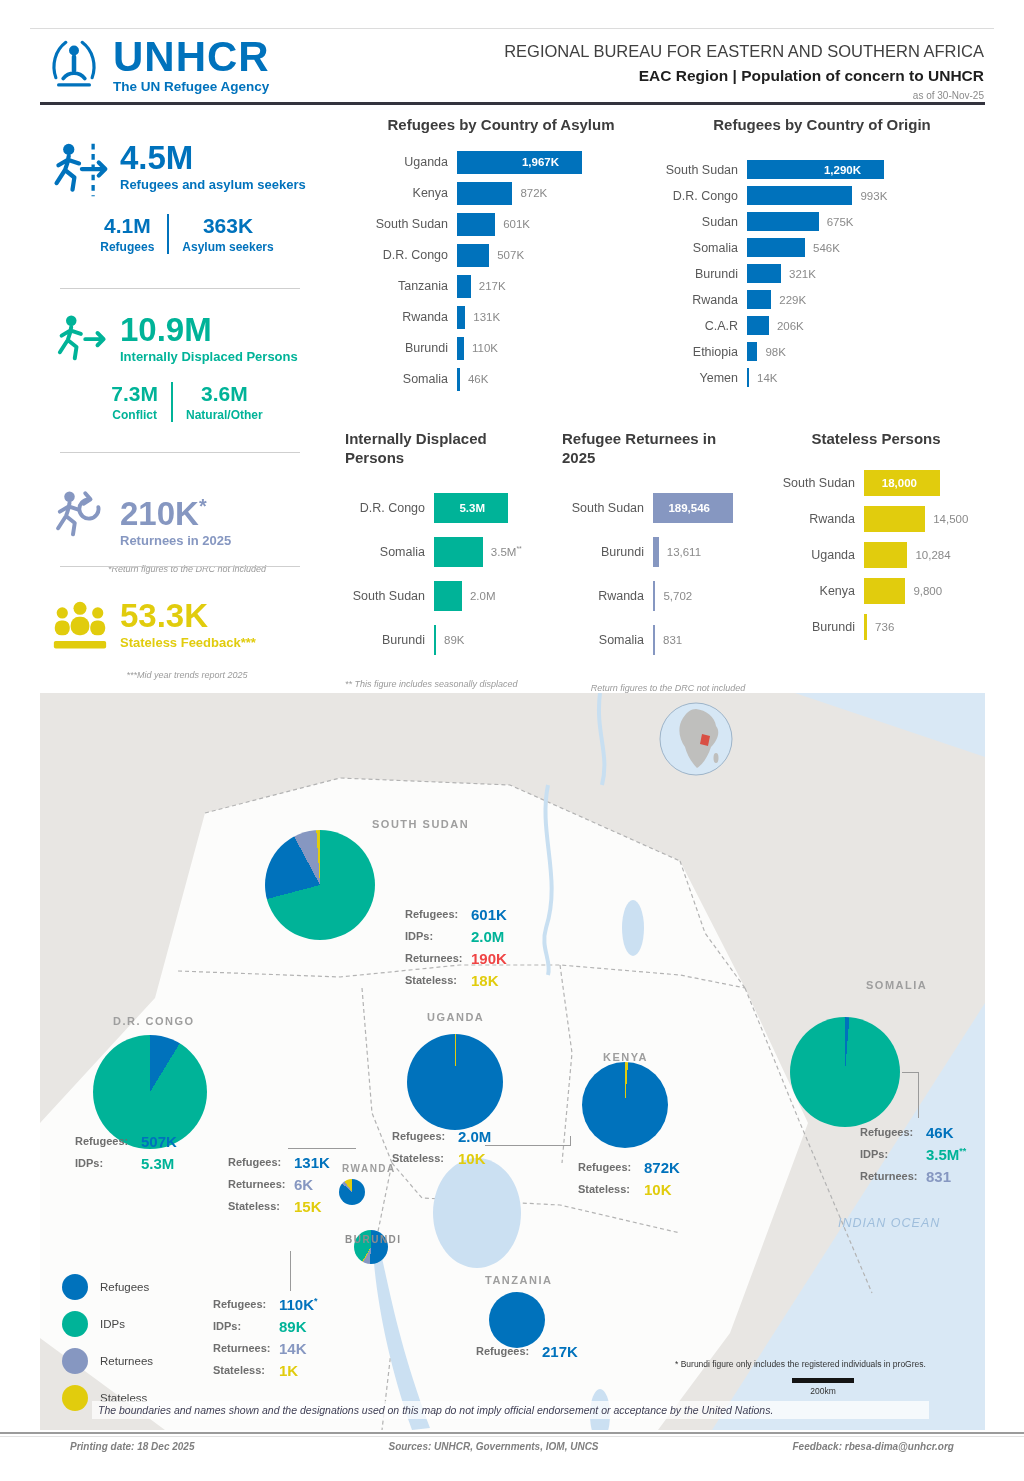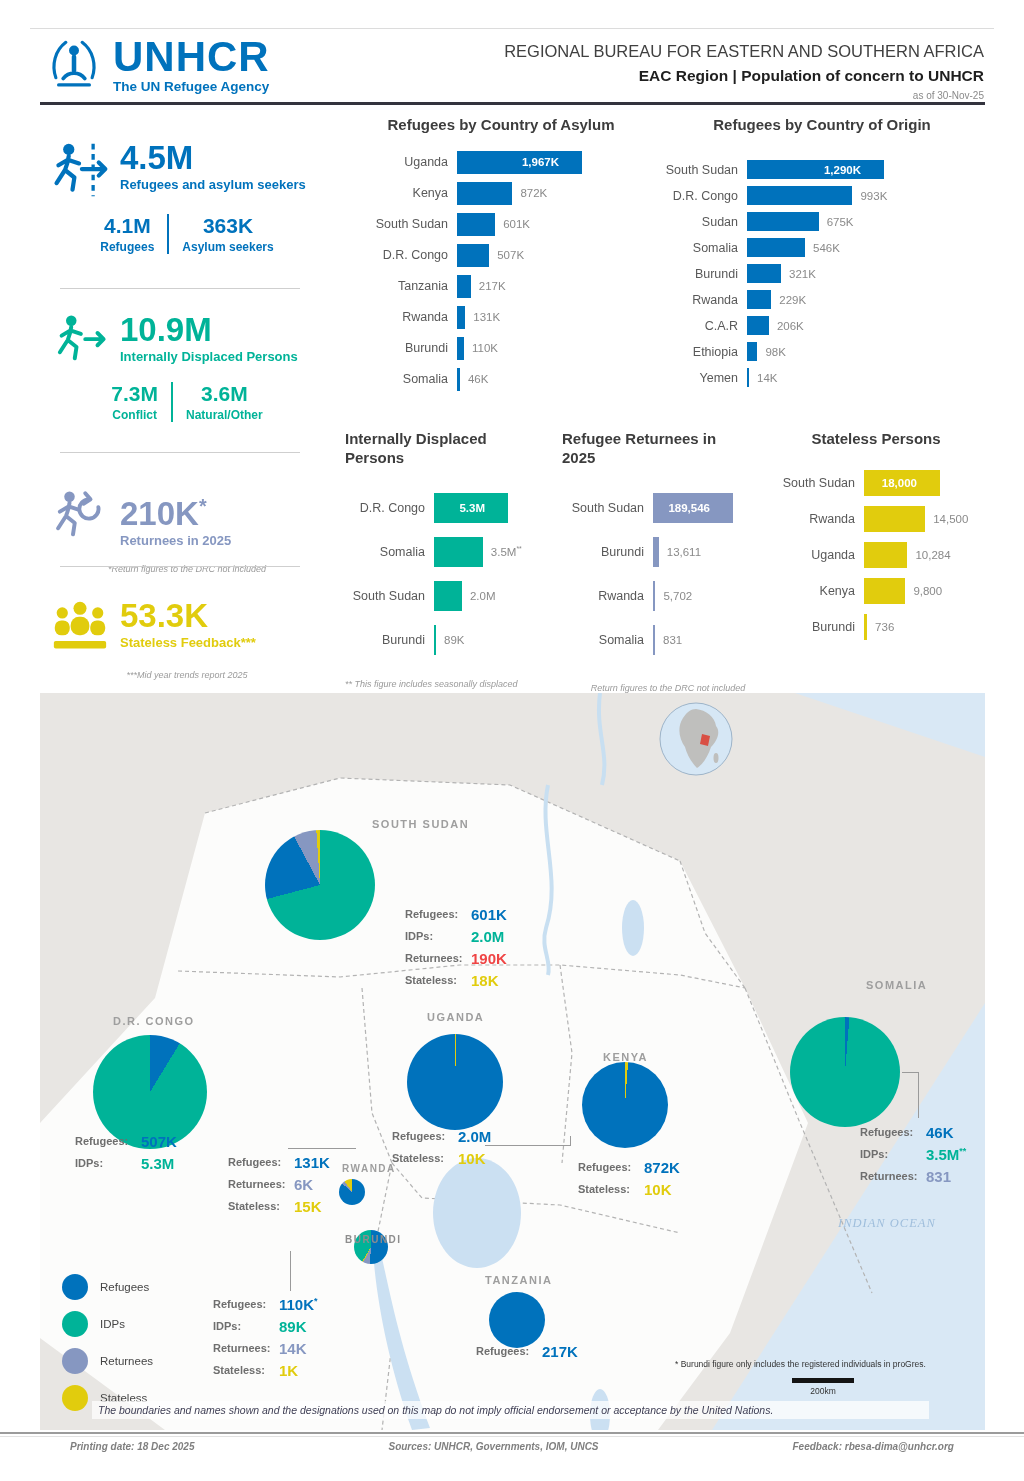--- a/index.html
+++ b/index.html
@@ -117,21 +117,21 @@
   .conn-bu{left:250px;top:558px;width:1px;height:40px;}
   .conn-so-h{left:862px;top:379px;width:16px;height:1px;}
   .conn-so-v{left:878px;top:379px;width:1px;height:46px;}
 
   .map-legend{position:absolute;left:22px;top:575px;}
   .lg-row{display:flex;align-items:center;height:37px;}
   .lg-dot{width:26px;height:26px;border-radius:50%;margin-right:12px;flex:none;}
   .lg-label{font-size:11.5px;color:#454545;}
 
   .ocean-label{position:absolute;left:798px;top:523px;font-style:italic;color:#9FBEDC;
-               font-size:12.5px;letter-spacing:1px;font-family:Liberation Serif, serif;}
+               font-size:12.5px;letter-spacing:1px;}
   .map-note{position:absolute;left:635px;top:666px;width:320px;font-size:8.5px;color:#333;text-align:left;}
   .scale-bar{position:absolute;left:752px;top:685px;width:62px;height:5px;background:#141414;}
   .scale-label{position:absolute;left:752px;top:693px;width:62px;text-align:center;font-size:8.5px;color:#333;}
   .map-disclaimer{position:absolute;left:52px;top:708px;right:56px;font-size:10.5px;font-style:italic;
                   color:#3E3E54;background:rgba(255,255,255,.72);padding:3px 6px;}
 
   
   .footer-rule{position:absolute;left:0;right:0;top:1432px;border-top:2px solid #9b9b9b;}
   .footer-rule2{position:absolute;left:0;right:0;top:1436px;border-top:1px solid #e2e2e2;}
   .footer{position:absolute;top:1441px;left:70px;right:70px;display:flex;justify-content:space-between;

